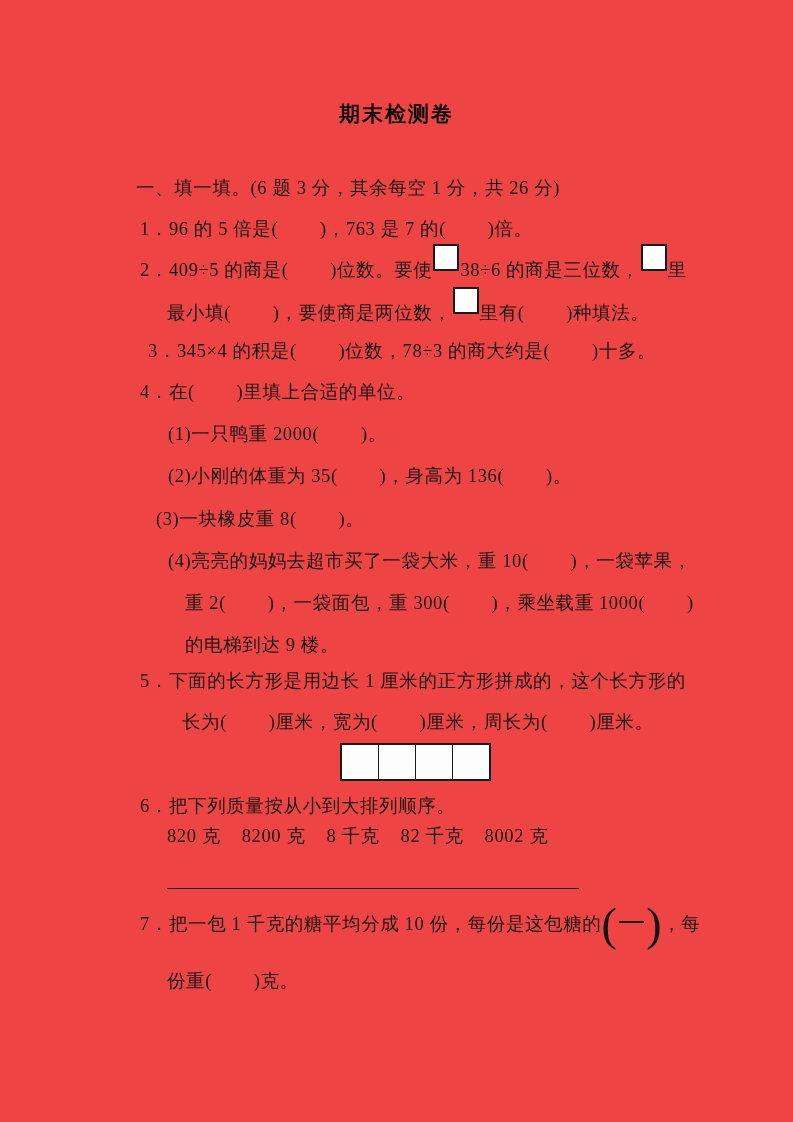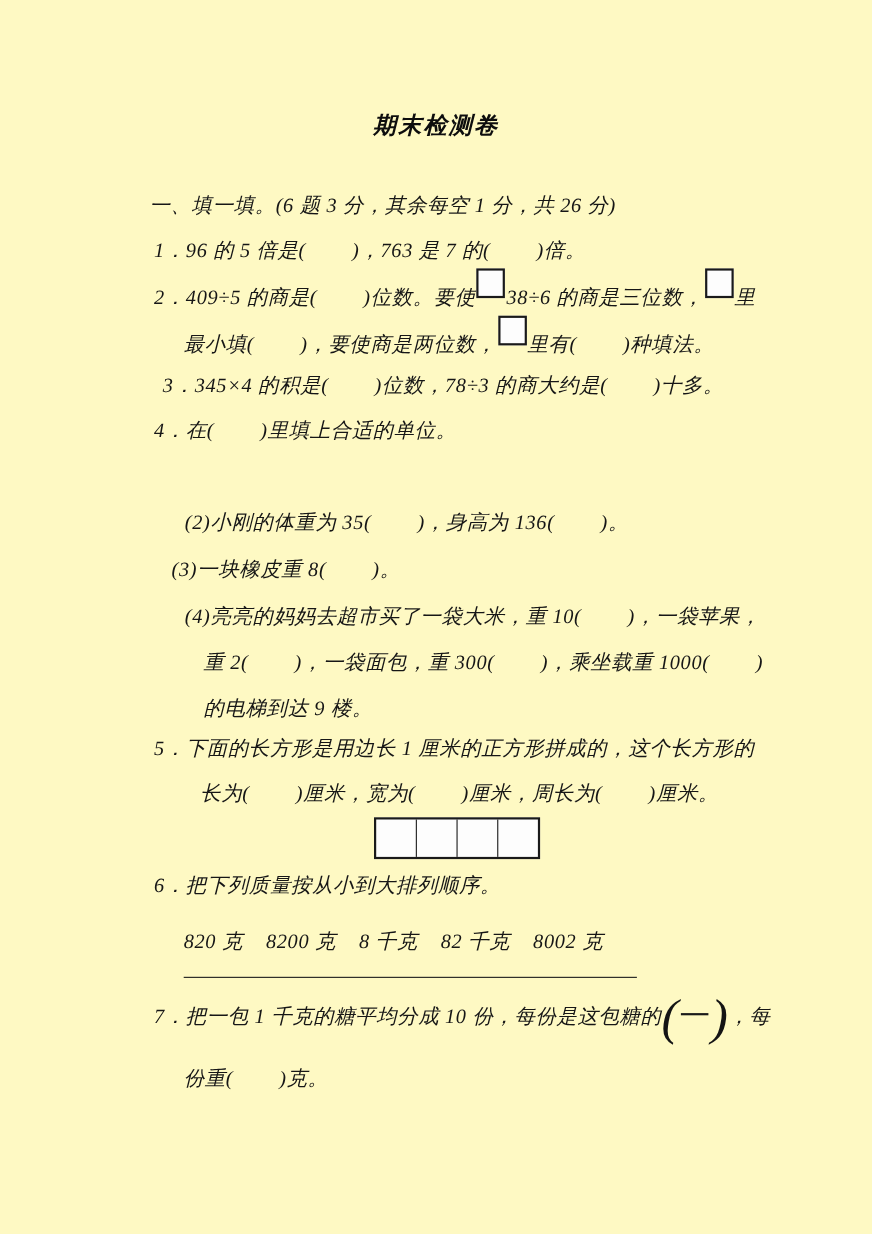--- a/index.html
+++ b/index.html
@@ -1,25 +1,24 @@
 <!DOCTYPE html>
 <html><head>
 <meta charset="utf-8">
 <style>
   * { margin: 0; padding: 0; box-sizing: border-box; }
   html, body { background: #ffffff; }
   .page {
     position: relative;
     width: 793px;
     height: 1122px;
-    background: #fef9c3;
+    background: #ef4444;
     font-family: "Liberation Serif", serif;
     color: #161616;
     overflow: hidden;
-    font-style: italic;
   }
   .doc-title {
     position: absolute;
     top: 100px;
     left: 0;
     width: 100%;
     text-align: center;
     font-family: "Liberation Sans", sans-serif;
     font-weight: bold;
     font-size: 21px;
@@ -97,38 +96,39 @@
 
   <div class="line" style="left:140px; top:218px;">1．96 的 5 倍是(        )，763 是 7 的(        )倍。</div>
 
   <div class="line" style="left:140px; top:244px;"><span>2．409÷5 的商是(        )位数。要使</span><span class="blank-box"></span><span>38÷6 的商是三位数，</span><span class="blank-box"></span><span>里</span></div>
 
   <div class="line" style="left:167px; top:287px;"><span>最小填(        )，要使商是两位数，</span><span class="blank-box"></span><span>里有(        )种填法。</span></div>
 
   <div class="line" style="left:148px; top:340px;">3．345×4 的积是(        )位数，78÷3 的商大约是(        )十多。</div>
 
   <div class="line" style="left:140px; top:381px;">4．在(        )里填上合适的单位。</div>
+  <div class="line" style="left:168px; top:423px;">(1)一只鸭重 2000(        )。</div>
   <div class="line" style="left:168px; top:465px;text-align:center;">(2)小刚的体重为 35(        )，身高为 136(        )。</div>
   <div class="line" style="left:156px; top:508px;">(3)一块橡皮重 8(        )。</div>
   <div class="line" style="left:168px; top:550px;">(4)亮亮的妈妈去超市买了一袋大米，重 10(        )，一袋苹果，</div>
   <div class="line" style="left:185px; top:592px;">重 2(        )，一袋面包，重 300(        )，乘坐载重 1000(        )</div>
   <div class="line" style="left:185px; top:634px;">的电梯到达 9 楼。</div>
 
   <div class="line" style="left:140px; top:670px;">5．下面的长方形是用边长 1 厘米的正方形拼成的，这个长方形的</div>
   <div class="line" style="left:182px; top:711px;">长为(        )厘米，宽为(        )厘米，周长为(        )厘米。</div>
 
   <div class="q5-grid">
       <div class="grid-cell"></div>
       <div class="grid-cell"></div>
       <div class="grid-cell"></div>
       <div class="grid-cell"></div>
     </div>
 
   <div class="line" style="left:140px; top:795px;">6．把下列质量按从小到大排列顺序。</div>
-  <div class="line" style="left:167px; top:846px;">820 克    8200 克    8 千克    82 千克    8002 克</div>
+  <div class="line" style="left:167px; top:825px;">820 克    8200 克    8 千克    82 千克    8002 克</div>
 
   <div class="answer-line"></div>
 
   <div class="line" style="left:140px; top:900px;"><span>7．把一包 1 千克的糖平均分成 10 份，每份是这包糖的</span><span class="frac-blank"><span class="frac-paren">(</span><span class="frac-bar"></span><span class="frac-paren">)</span></span><span>，每</span></div>
 
   <div class="line" style="left:167px; top:970px;">份重(        )克。</div>
 
 </div>
 
 </body></html>

